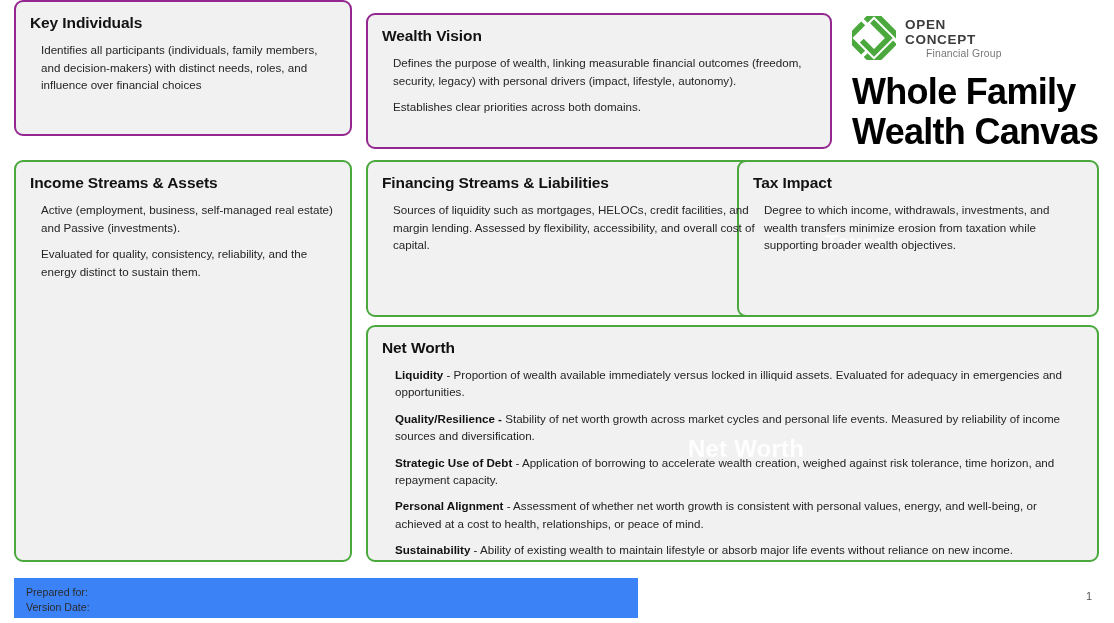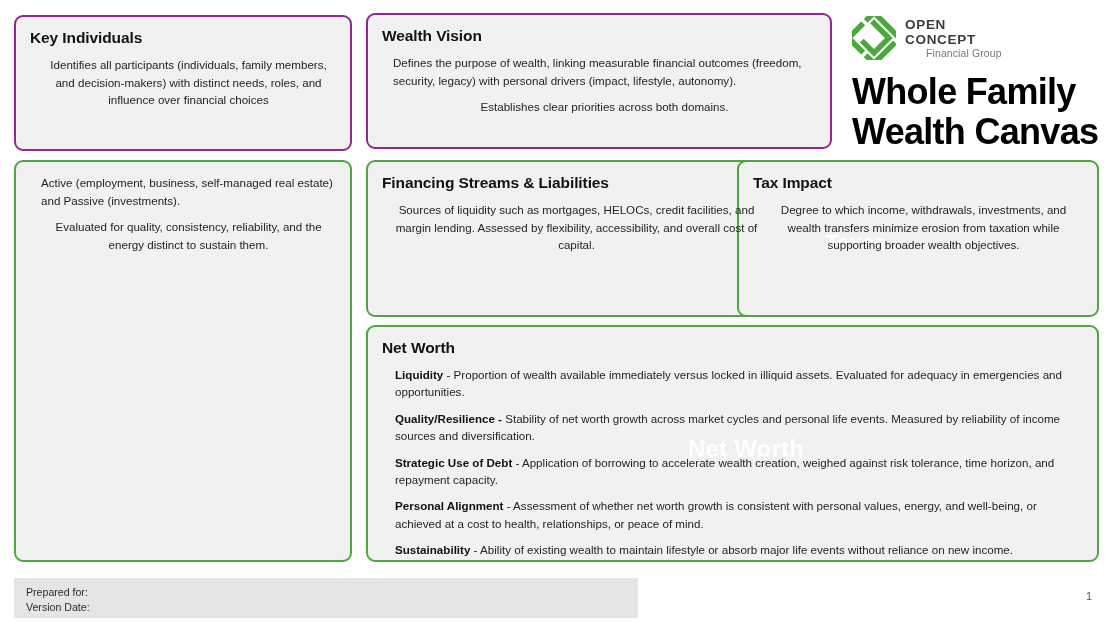--- a/index.html
+++ b/index.html
@@ -47,37 +47,37 @@
     position: relative;
     z-index: 2;
   }
 
   .card-body p {
     font-size: 11.6px;
     line-height: 1.52;
     color: #242424;
     margin-bottom: 9px;
   }
-  .card-body p:last-child { margin-bottom: 0; text-align: center; }
+  .card-body p:last-child { margin-bottom: 0; }
 
   
   .watermark {
     position: absolute;
     font-size: 22px;
     font-weight: 600;
     color: rgba(255,255,255,0.92);
     z-index: 1;
     pointer-events: none;
     white-space: nowrap;
     letter-spacing: 0.2px;
   }
 
   
   #card-key-individuals {
-    left: 14px;  top: 15px;  width: 338px;  height: 136px;
+    left: 14px;  top: 0;  width: 338px;  height: 136px;
   }
   #card-wealth-vision {
     left: 366px; top: 13px;  width: 466px;  height: 136px;
   }
   #card-income-streams {
     left: 14px;  top: 160px; width: 338px;  height: 402px;
   }
   #card-financing-streams {
     left: 366px; top: 160px; width: 410px;  height: 157px;
   }
@@ -136,21 +136,21 @@
     line-height: 1.12;
     letter-spacing: -0.7px;
     color: #000000;
   }
 
   
   #footer-block {
     position: absolute;
     left: 14px; top: 578px;
     width: 624px; height: 40px;
-    background: #e5e5e5;
+    background: #3b82f6;
     padding: 7px 12px;
   }
   .footer-line {
     font-size: 10.6px;
     line-height: 1.42;
     color: #2b2b2b;
   }
   #page-number {
     position: absolute;
     right: 22px; top: 590px;
@@ -194,20 +194,21 @@
         <div class="wm-sub">Financial Group</div>
       </span>
     </div>
     <div id="doc-title">
       <div>Whole Family</div>
       <div>Wealth Canvas</div>
     </div>
   </div>
 
   <div class="card green" id="card-income-streams">
+    <div class="card-title">Income Streams &amp; Assets</div>
     <div class="card-body">
       <p>Active (employment, business, self-managed real estate) and Passive (investments).</p>
       <p>Evaluated for quality, consistency, reliability, and the energy distinct to sustain them.</p>
     </div>
   </div>
 
   <div class="card green" id="card-financing-streams">
     <div class="card-title">Financing Streams &amp; Liabilities</div>
     <div class="card-body">
       <p>Sources of liquidity such as mortgages, HELOCs, credit facilities, and margin lending. Assessed by flexibility, accessibility, and overall cost of capital.</p>

